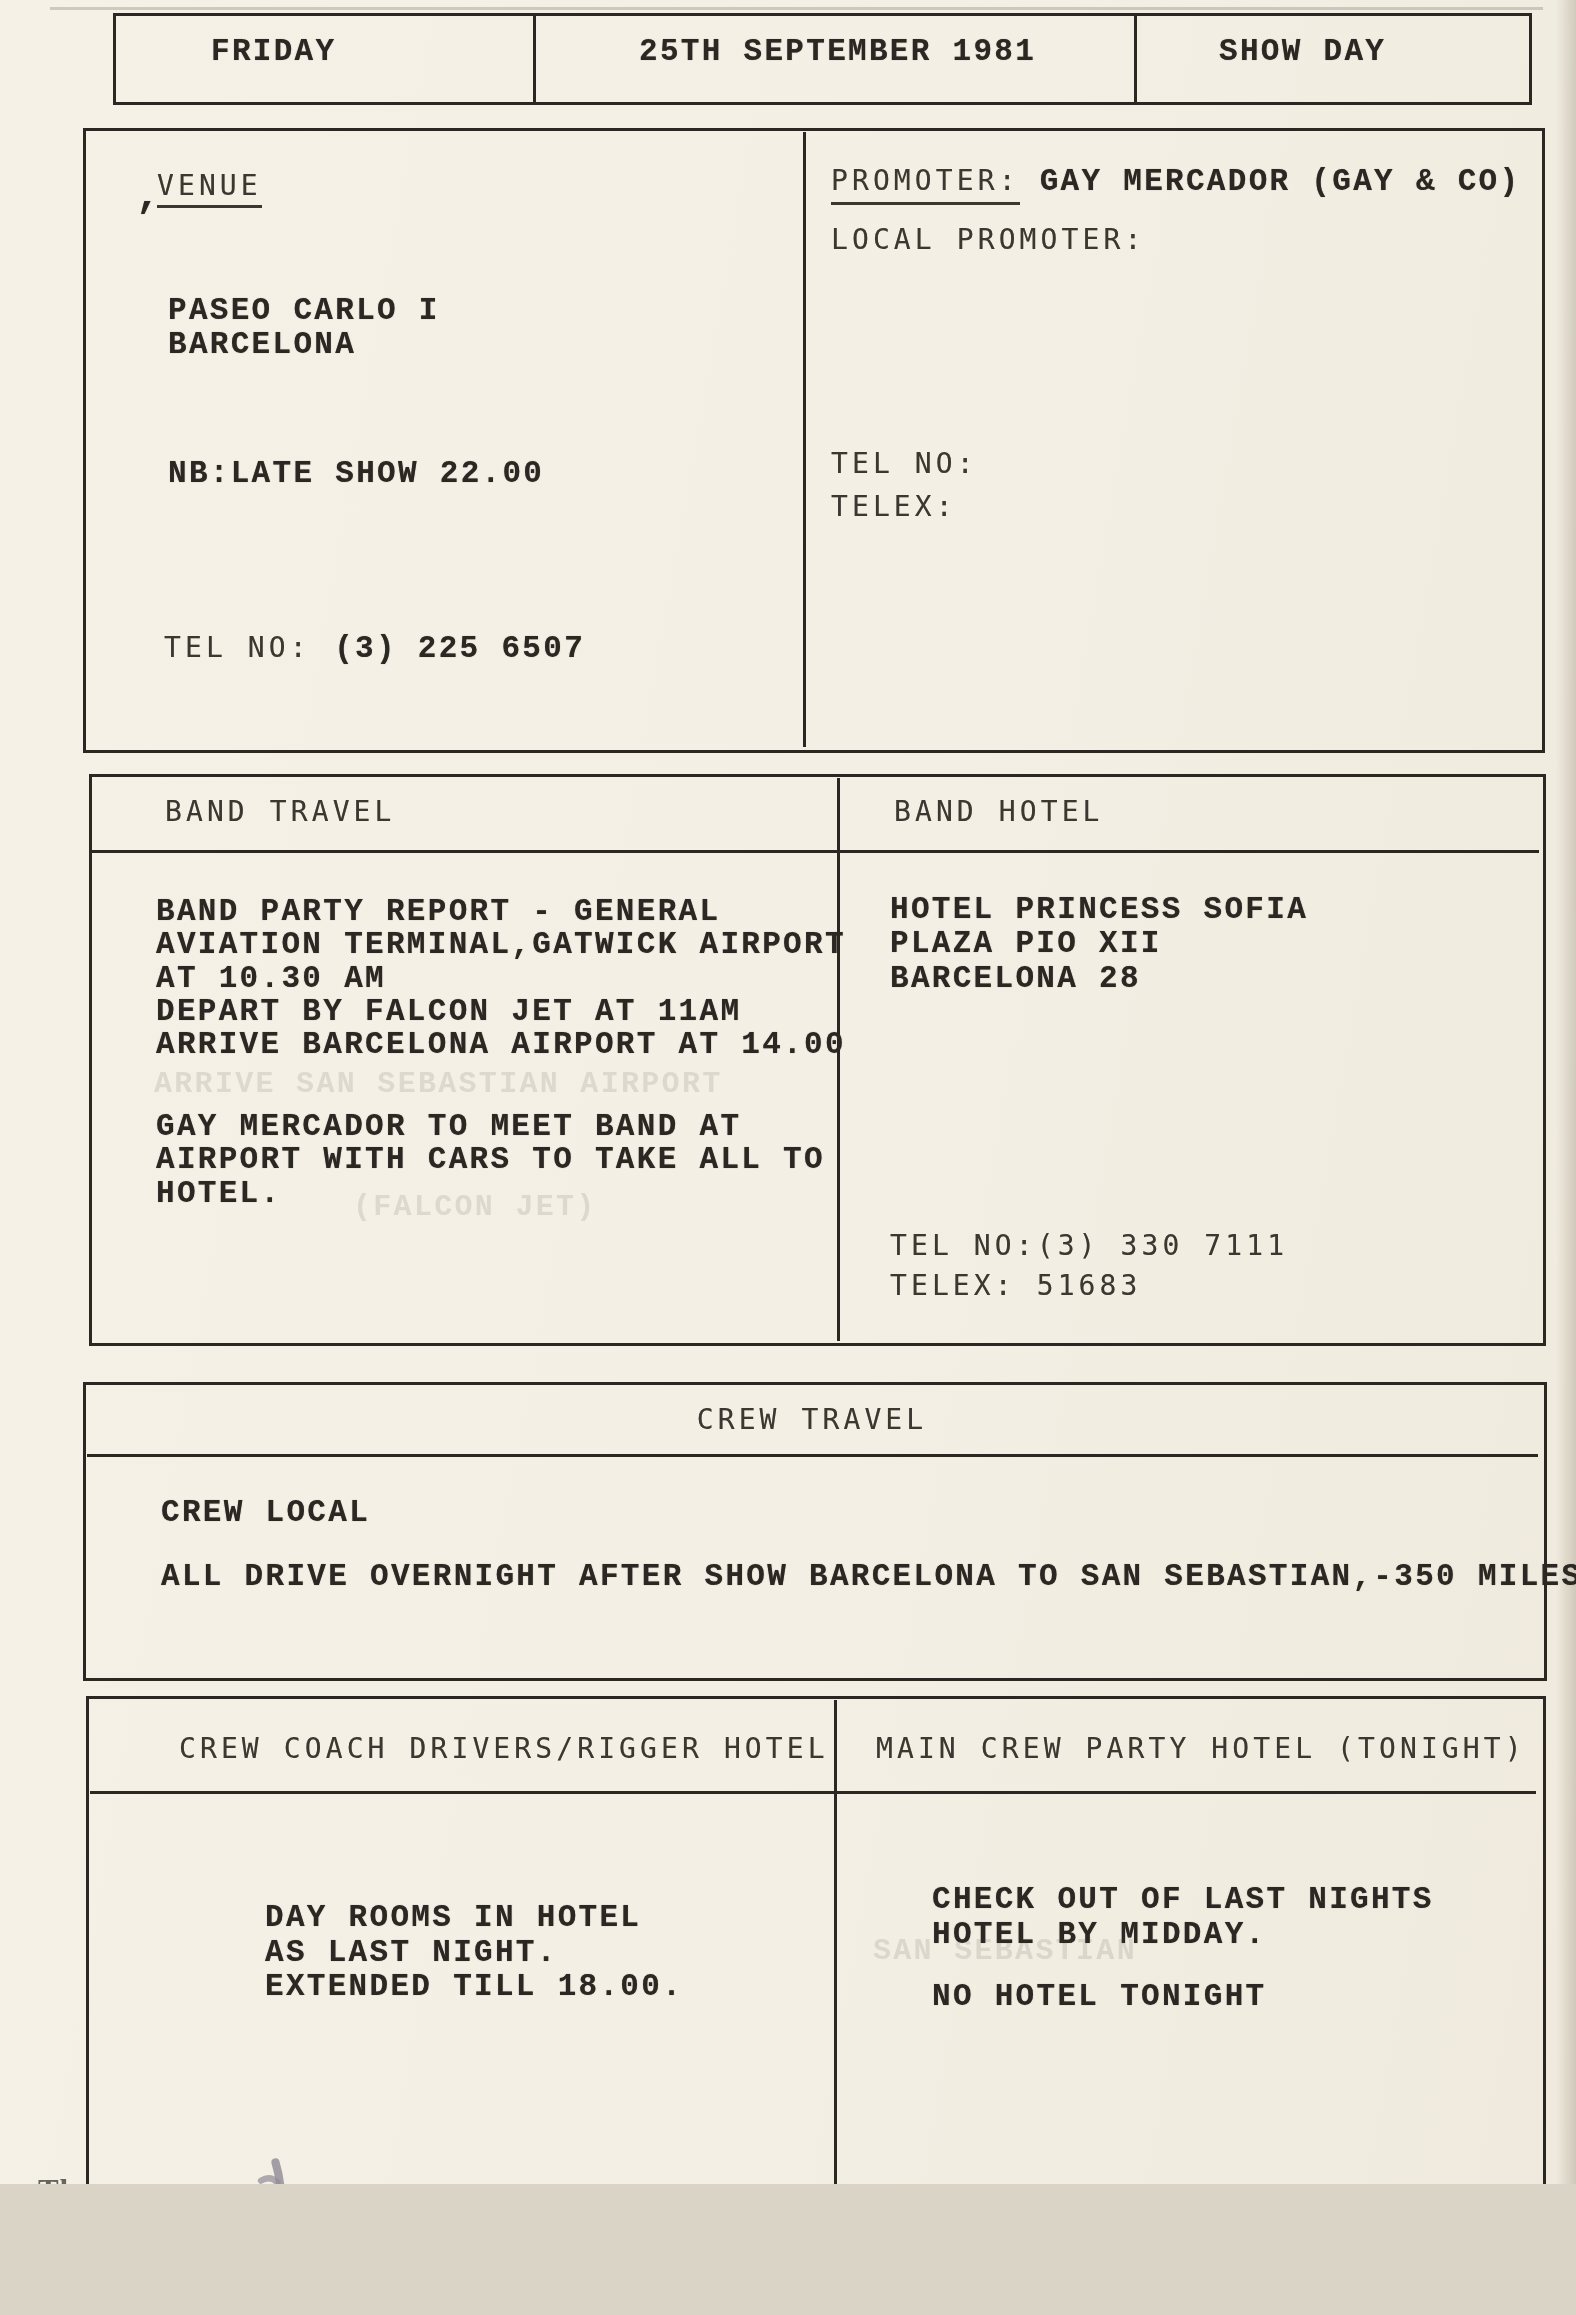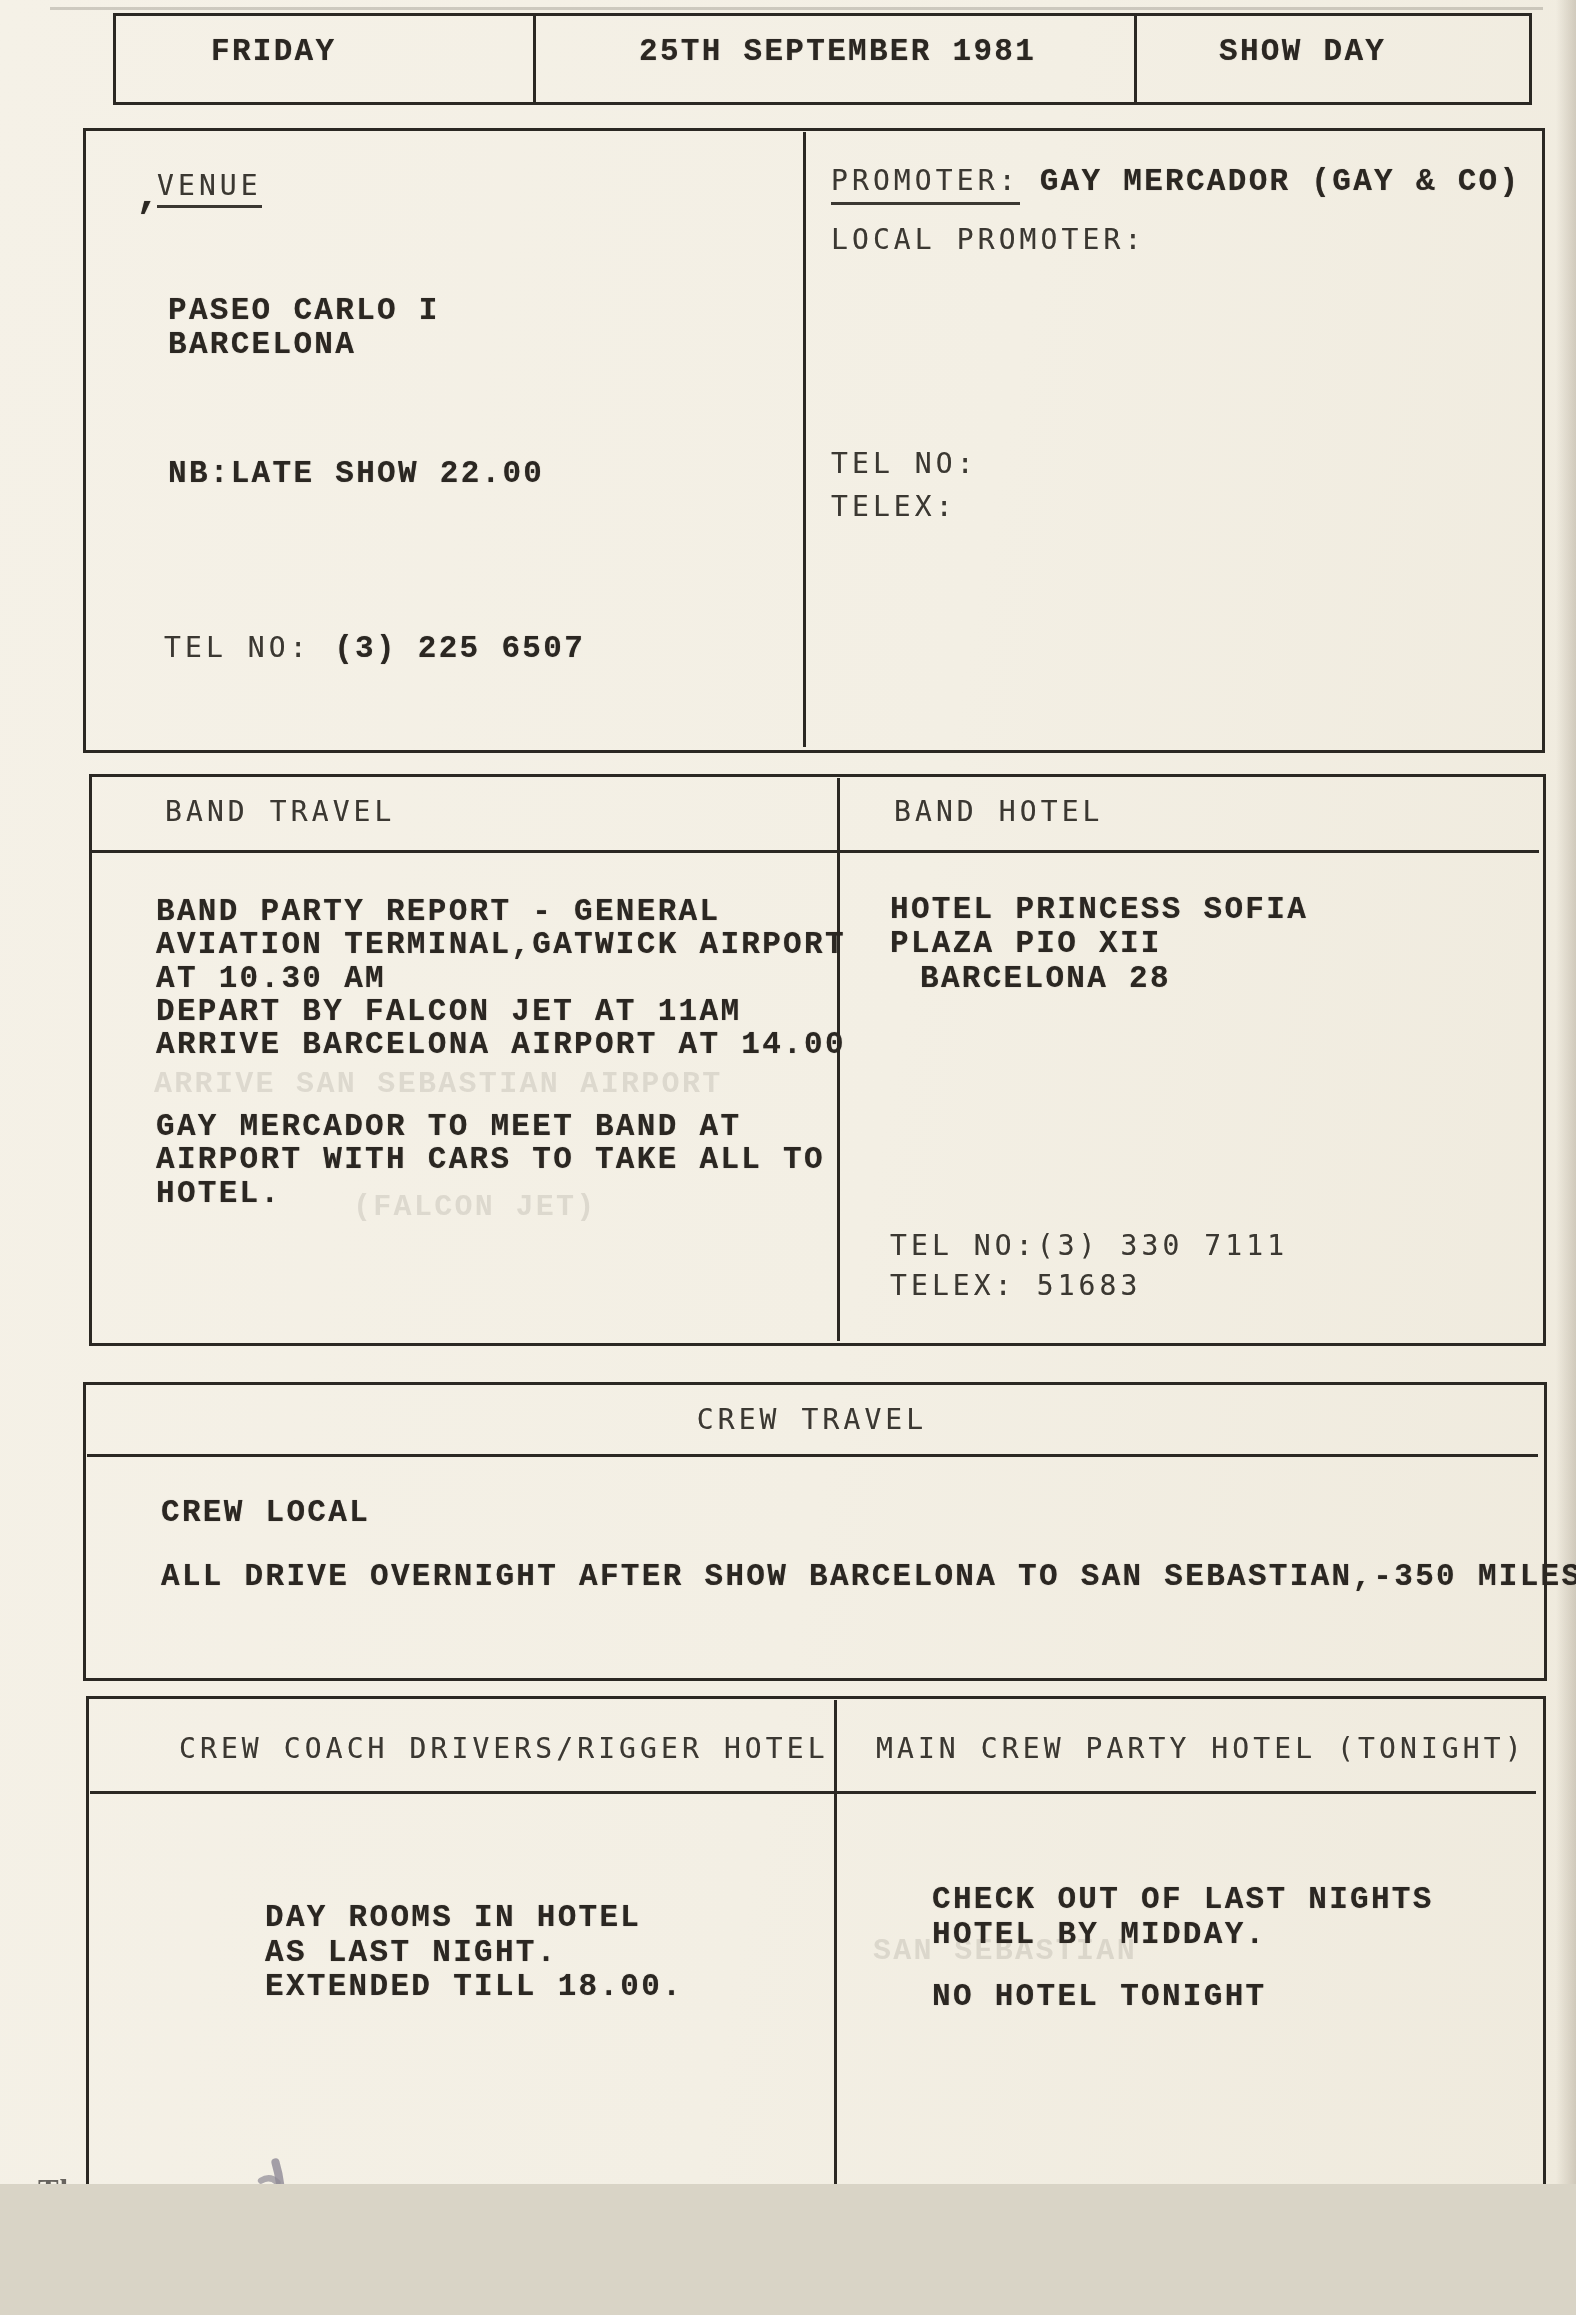--- a/index.html
+++ b/index.html
@@ -95,21 +95,21 @@
   <span class="t" style="left:156px;top:896px;">BAND PARTY REPORT - GENERAL</span>
   <span class="t" style="left:156px;top:963px;">AT 10.30 AM</span>
   <span class="t" style="left:156px;top:996px;">DEPART BY FALCON JET AT 11AM</span>
   <span class="t" style="left:156px;top:1029px;">ARRIVE BARCELONA AIRPORT AT 14.00</span>
   <span class="t" style="left:156px;top:1111px;">GAY MERCADOR TO MEET BAND AT</span>
   <span class="t" style="left:156px;top:1144px;">AIRPORT WITH CARS TO TAKE ALL TO</span>
   <span class="t" style="left:156px;top:1178px;">HOTEL.</span>
 
   <span class="t" style="left:890px;top:894px;">HOTEL PRINCESS SOFIA</span>
   <span class="t" style="left:890px;top:928px;">PLAZA PIO XII</span>
-  <span class="t" style="left:920px;top:963px;">BARCELONA 28</span>
+  <span class="t" style="left:890px;top:963px;">BARCELONA 28</span>
   <span class="f" style="left:890px;top:1232px;text-align:center;">TEL NO:(3) 330 7111</span>
   <span class="f" style="left:890px;top:1272px;">TELEX: 51683</span>
 
   <div class="rect" style="left:83px;top:1382px;width:1458px;height:293px;"></div>
   <div class="line" style="left:87px;top:1454px;width:1451px;height:2.7px;"></div>
   <span class="f" style="left:83px;top:1406px;width:1458px;text-align:center;">CREW TRAVEL</span>
   <span class="t" style="left:161px;top:1497px;">CREW LOCAL</span>
   <span class="t" style="left:161px;top:1561px;">ALL DRIVE OVERNIGHT AFTER SHOW BARCELONA TO SAN SEBASTIAN,-350 MILES</span>
 
   <div class="rect" style="left:86px;top:1696px;width:1454px;height:605px;"></div>

